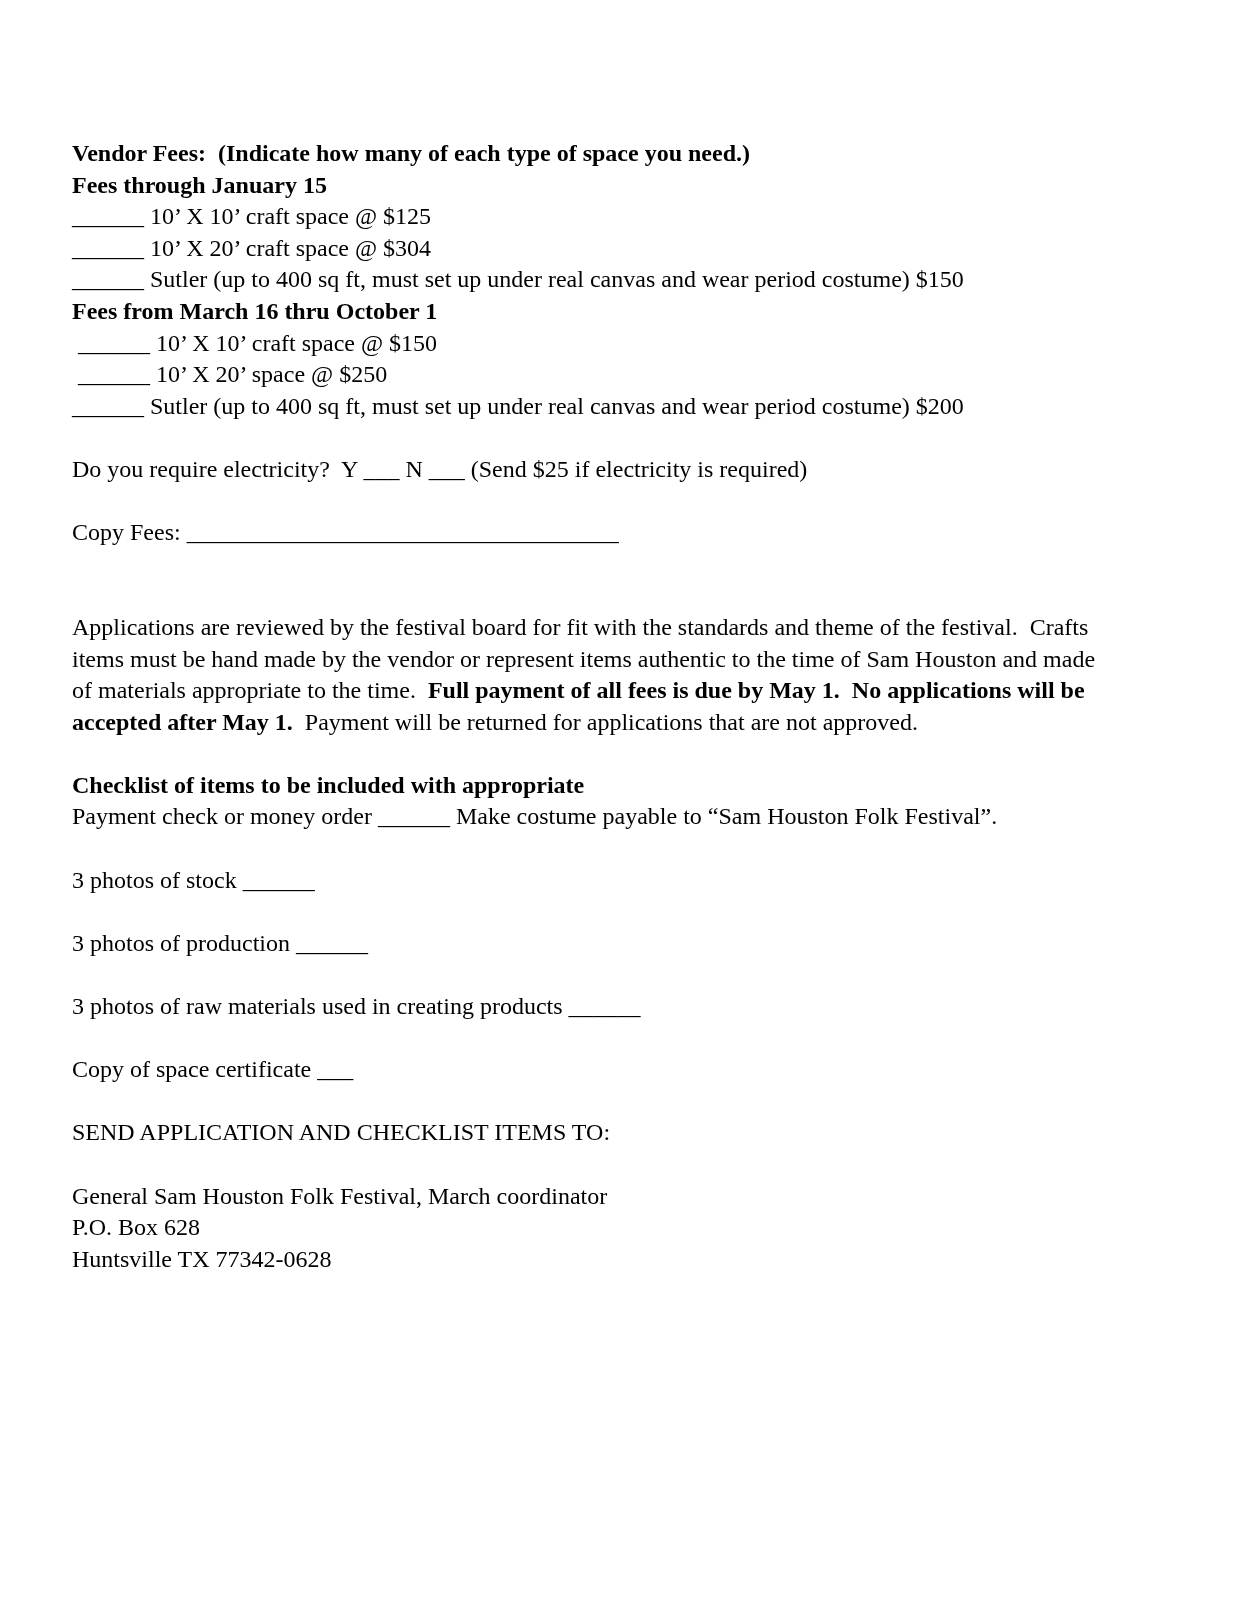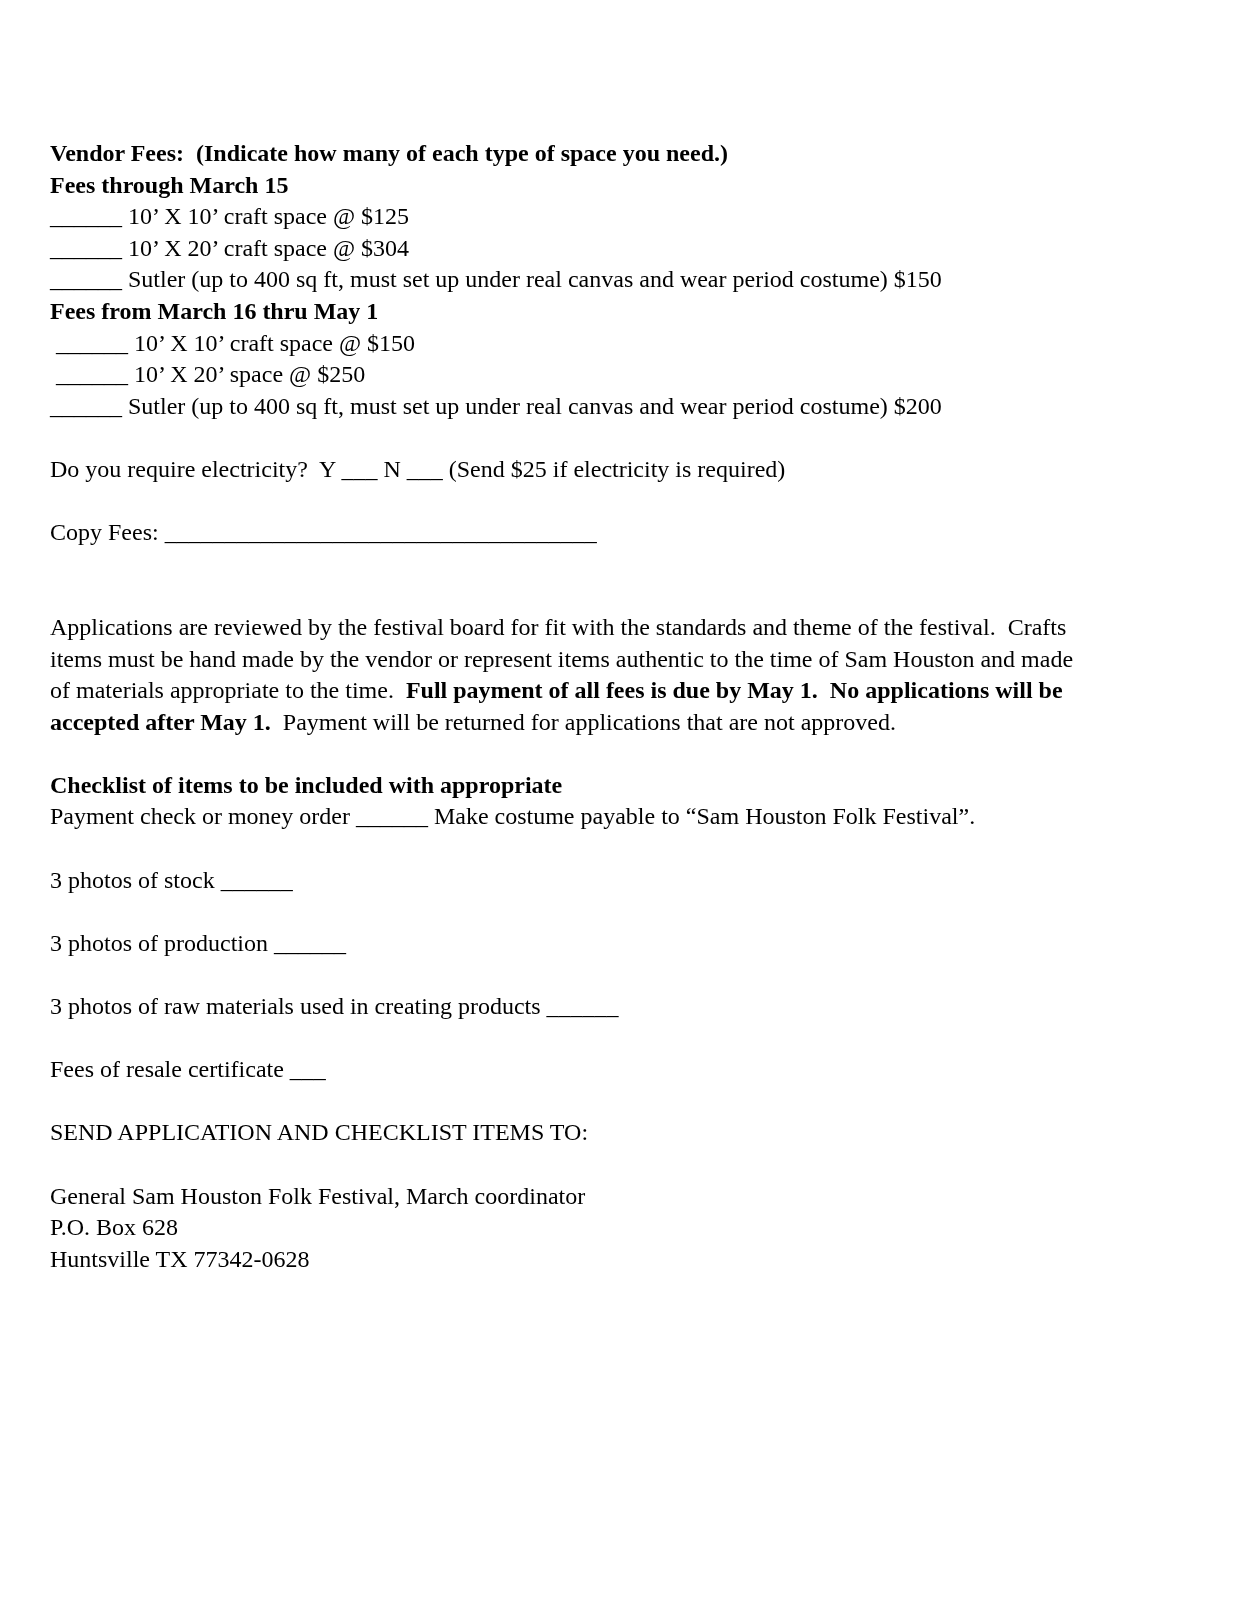--- a/index.html
+++ b/index.html
@@ -11,66 +11,66 @@
     width: 1237px;
     height: 1600px;
     font-family: "Liberation Serif", serif;
     color: #000000;
     overflow: hidden;
   }
   .page {
     box-sizing: border-box;
     width: 1237px;
     height: 1337px;
-    padding: 138px 70px 0 50px;
+    padding: 138px 70px 0 72px;
     font-size: 24px;
     line-height: 31.6px;
   }
   .line {
     white-space: pre-wrap;
   }
   .para {
     white-space: pre-wrap;
     max-width: 1035px;
   }
   .blank {
     height: 31.6px;
   }
   b { font-weight: bold; }
 </style>
 </head>
 <body>
 
 <div class="page" id="doc" style="background: rgb(255, 255, 255); color: rgb(0, 0, 0);">
     <div class="line"><b>Vendor Fees:  (Indicate how many of each type of space you need.)</b></div>
-    <div class="line"><b>Fees through March 15</b></div>
+    <div class="line"><b>Fees through January 15</b></div>
     <div class="line"><span>______ 10’ X 10’ craft space @ $125</span></div>
     <div class="line"><span>______ 10’ X 20’ craft space @ $304</span></div>
     <div class="line"><span>______ Sutler (up to 400 sq ft, must set up under real canvas and wear period costume) $150</span></div>
-    <div class="line"><b>Fees from March 16 thru May 1</b></div>
+    <div class="line"><b>Fees from March 16 thru October 1</b></div>
     <div class="line"><span> ______ 10’ X 10’ craft space @ $150</span></div>
     <div class="line"><span> ______ 10’ X 20’ space @ $250</span></div>
     <div class="line"><span>______ Sutler (up to 400 sq ft, must set up under real canvas and wear period costume) $200</span></div>
     <div class="blank"></div>
     <div class="line"><span>Do you require electricity?  Y ___ N ___ (Send $25 if electricity is required)</span></div>
     <div class="blank"></div>
     <div class="line"><span>Copy Fees: ____________________________________</span></div>
     <div class="blank"></div>
     <div class="blank"></div>
     <div class="para"><span>Applications are reviewed by the festival board for fit with the standards and theme of the festival.  Crafts items must be hand made by the vendor or represent items authentic to the time of Sam Houston and made of materials appropriate to the time.  </span><b>Full payment of all fees is due by May 1.  No applications will be accepted after May 1.</b><span>  Payment will be returned for applications that are not approved.</span></div>
     <div class="blank"></div>
     <div class="line"><b>Checklist of items to be included with appropriate</b></div>
     <div class="line"><span>Payment check or money order ______ Make costume payable to “Sam Houston Folk Festival”.</span></div>
     <div class="blank"></div>
     <div class="line"><span>3 photos of stock ______</span></div>
     <div class="blank"></div>
     <div class="line"><span>3 photos of production ______</span></div>
     <div class="blank"></div>
     <div class="line"><span>3 photos of raw materials used in creating products ______</span></div>
     <div class="blank"></div>
-    <div class="line"><span>Fees of resale certificate ___</span></div>
+    <div class="line"><span>Copy of space certificate ___</span></div>
     <div class="blank"></div>
     <div class="line"><span>SEND APPLICATION AND CHECKLIST ITEMS TO:</span></div>
     <div class="blank"></div>
     <div class="line"><span>General Sam Houston Folk Festival, March coordinator</span></div>
     <div class="line"><span>P.O. Box 628</span></div>
     <div class="line"><span>Huntsville TX 77342-0628</span></div>
   </div>
 
 </body></html>

